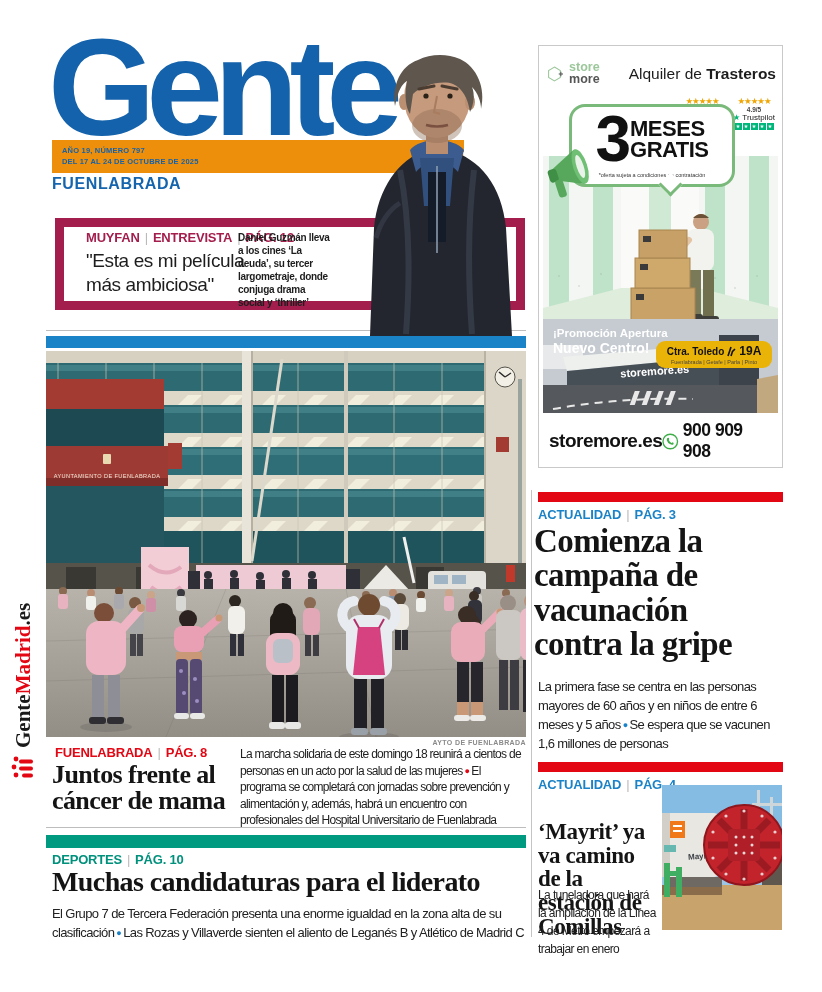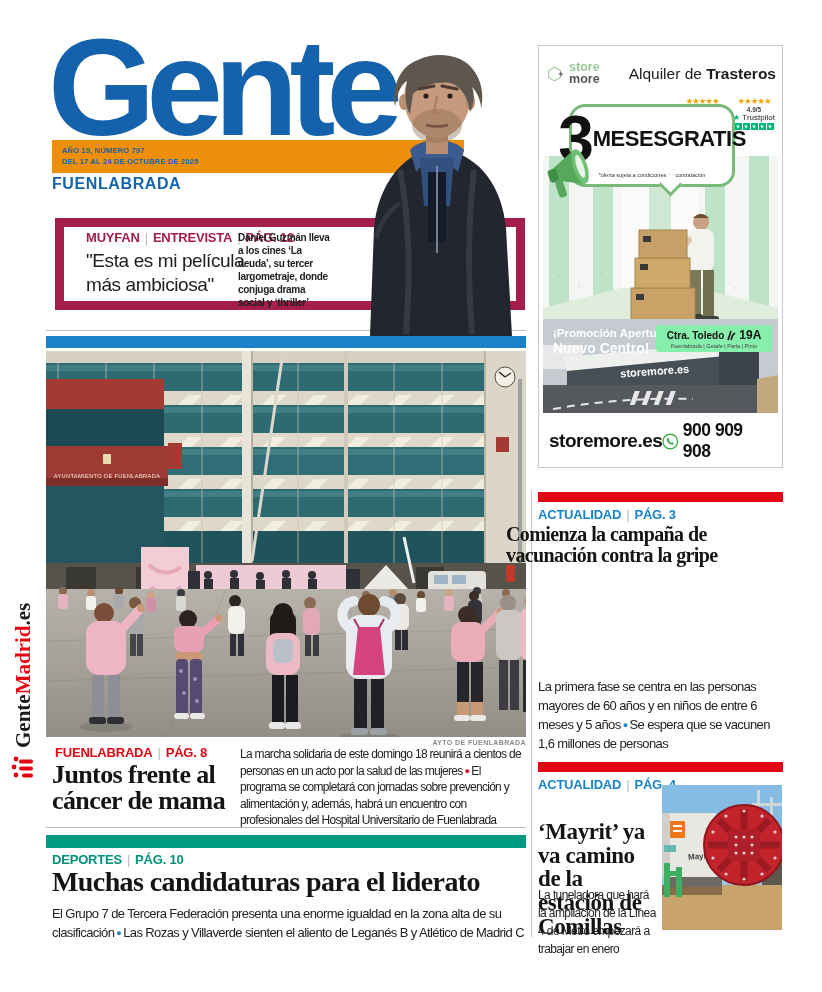--- a/index.html
+++ b/index.html
@@ -46,38 +46,38 @@
   .bul{font-size:9px;vertical-align:1px;margin:0 2px;}
   .bul.red{color:#e30613;} .bul.blue{color:#1a82c6;}
   .k-red{color:#e30613;} .k-blue{color:#1a82c6;} .k-teal{color:#00917c;}
   .fuenla-k{left:55px;top:745px;}
   .fuenla-h{left:52px;top:762px;width:210px;font-size:26px;line-height:1.0;}
   .fuenla-s{left:240px;top:746px;width:288px;font-size:12px;letter-spacing:-.7px;line-height:1.38;}
   .dep-k{left:52px;top:852px;}
   .dep-h{left:52px;top:868px;width:480px;font-size:28px;line-height:1;}
   .dep-s{left:52px;top:905px;width:478px;}
   .vac-k{left:538px;top:507px;}
-  .vac-h{left:506px;top:524px;width:218px;font-size:20px;line-height:1.04;}
+  .vac-h{left:534px;top:524px;width:218px;font-size:33px;line-height:1.04;}
   .vac-s{left:538px;top:678px;width:242px;}
   .may-k{left:538px;top:777px;}
   .may-h{left:538px;top:820px;width:122px;font-size:23px;line-height:1.03;letter-spacing:-.4px;}
   .may-s{left:538px;top:886px;width:120px;font-size:12px;letter-spacing:-.6px;line-height:1.5;color:#222;}
   .mayphoto{left:662px;top:785px;width:120px;height:145px;}
   
   .ad{left:538px;top:45px;width:245px;height:423px;border:1px solid #c9c9c9;background:#fff;box-sizing:border-box;}
   .ad-header{position:absolute;left:8px;top:6px;right:6px;height:44px;display:flex;align-items:center;gap:5px;}
   .ad-brand{display:flex;flex-direction:column;line-height:.95;font-size:12.5px;font-weight:bold;}
   .ad-brand .s1{color:#9cc79b;}.ad-brand .s2{color:#555;}
   .ad-title{margin-left:24px;font-size:15.5px;color:#1c1c1c;white-space:nowrap;}
   .ad-title b{font-weight:800;}
   .bubble{position:absolute;left:30px;top:58px;width:152px;background:#fff;border:3px solid #79b97a;
           border-radius:16px;padding:4px 4px 6px;z-index:3;}
   .bubble .row{display:flex;align-items:center;justify-content:center;}
   .bubble .three{font-size:64px;font-weight:800;color:#111;line-height:.9;letter-spacing:-3px;}
-  .bubble .words{display:flex;flex-direction:row;font-weight:800;color:#111;font-size:22px;
+  .bubble .words{display:flex;flex-direction:column;font-weight:800;color:#111;font-size:22px;
                  line-height:.95;letter-spacing:-.5px;margin-left:2px;}
   .bubble .terms{text-align:center;font-size:5.5px;color:#333;margin-top:3px;}
   .bubble .tail{position:absolute;left:90px;bottom:-9px;width:14px;height:14px;background:#fff;
                 border-right:3px solid #79b97a;border-bottom:3px solid #79b97a;transform:rotate(45deg);}
   .megaphone{position:absolute;left:2px;top:92px;z-index:4;}
   .ratings{position:absolute;right:6px;top:50px;display:flex;gap:8px;z-index:3;}
   .rcol{width:44px;text-align:center;}
   .rstars{color:#f0a500;font-size:8.5px;letter-spacing:-1px;}
   .rscore{font-size:6.5px;font-weight:bold;color:#444;}
   .google{font-size:11px;font-weight:bold;
@@ -85,21 +85,21 @@
           -webkit-background-clip:text;background-clip:text;color:transparent;}
   .tp{font-size:8px;font-weight:normal;color:#191919;white-space:nowrap;}
   .tp .tstar{color:#00b67a;font-size:8px;}
   .tpboxes{display:flex;gap:1px;justify-content:center;margin-top:1px;}
   .tpboxes span{width:7px;height:7px;background:#00b67a;color:#fff;font-size:5px;line-height:7px;display:block;}
   .storage{position:absolute;left:4px;top:110px;z-index:1;}
   .promo{position:absolute;left:4px;top:273px;z-index:1;}
   .promo-txt{position:absolute;left:14px;top:281px;color:#fff;z-index:2;line-height:1.15;}
   .promo-txt .l1{font-size:11.5px;font-weight:600;}
   .promo-txt .l2{font-size:14px;font-weight:800;}
-  .locbox{position:absolute;right:10px;top:279px;width:108px;background:#86efac;border-radius:3px;
+  .locbox{position:absolute;right:10px;top:295px;width:108px;background:#eab308;border-radius:9px;
           padding:3px 4px;z-index:2;text-align:center;}
   .locbox .row1{display:flex;align-items:center;justify-content:center;gap:3px;font-weight:800;color:#111;}
   .locbox .road{font-size:10px;} .locbox .exit{font-size:12px;}
   .locbox .cities{font-size:5.5px;color:#444;margin-top:1px;}
   .ad-footer{position:absolute;left:0;right:0;top:369px;height:52px;display:flex;align-items:center;
              justify-content:space-between;padding:0 10px;}
   .ad-web{font-size:19px;font-weight:800;color:#111;letter-spacing:-.5px;}
   .ad-phone{display:flex;align-items:center;gap:4px;font-size:17.5px;font-weight:800;color:#111;letter-spacing:-.5px;}
 </style>
 </head>

